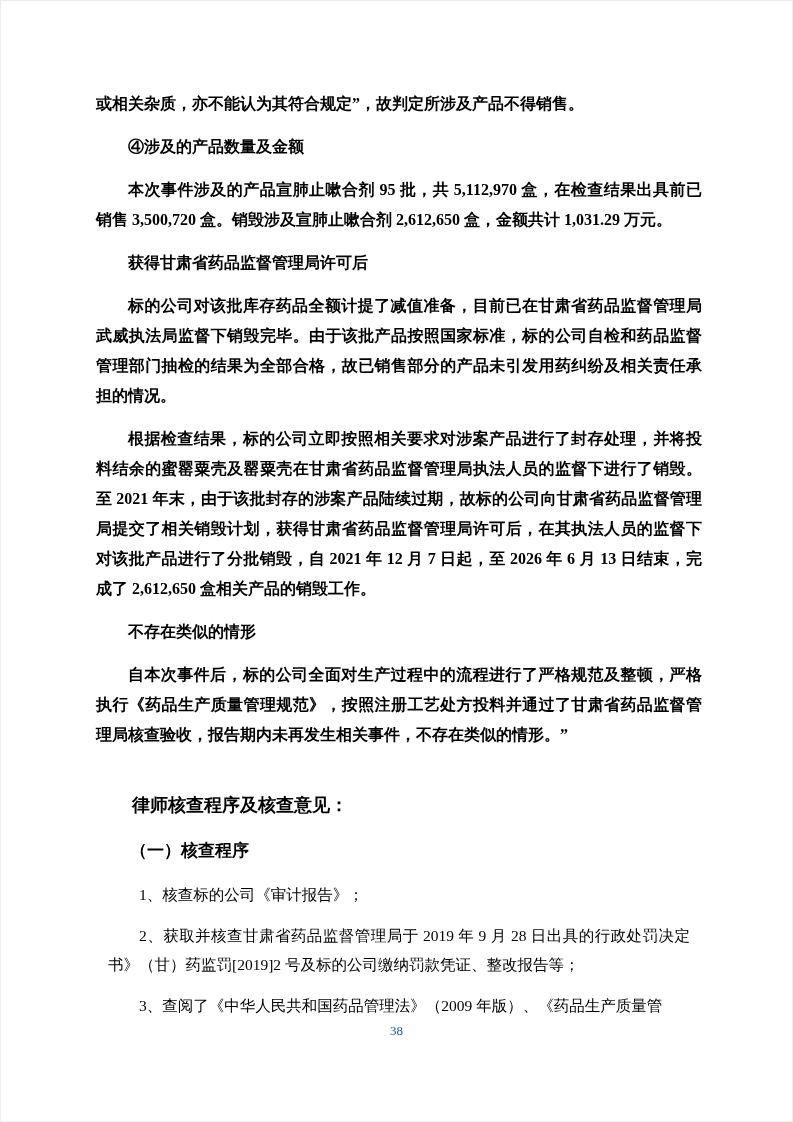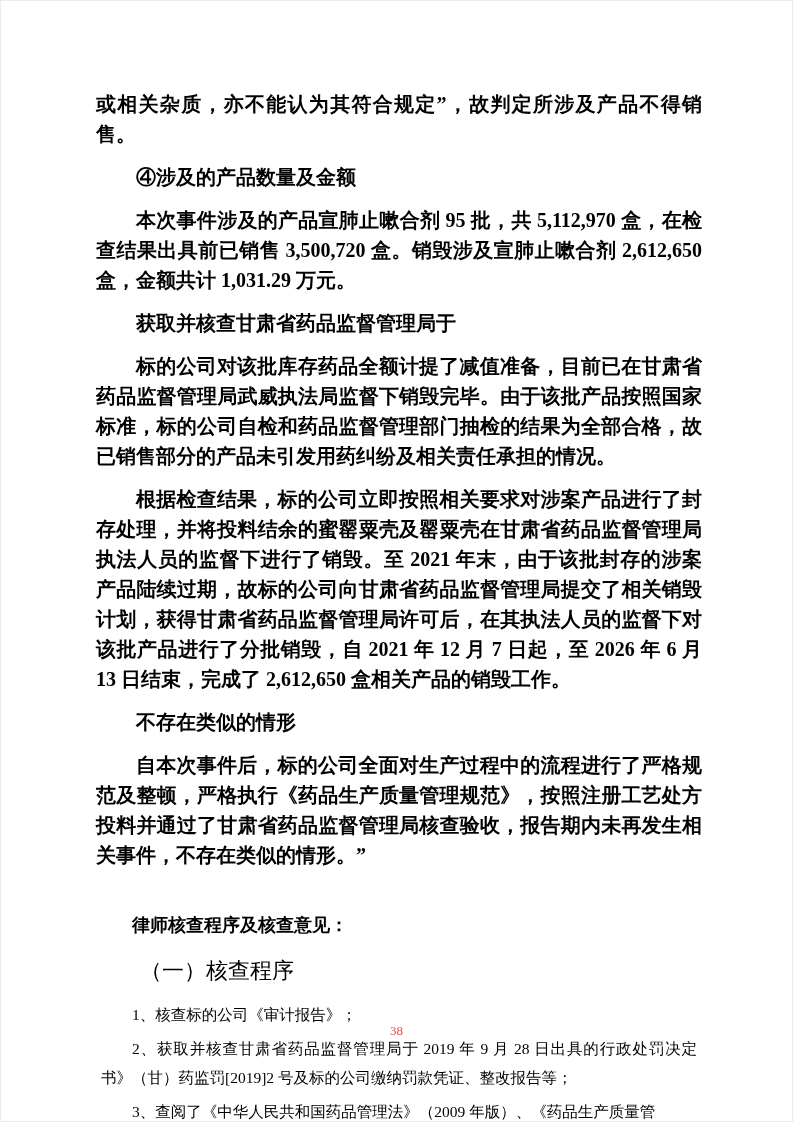--- a/index.html
+++ b/index.html
@@ -19,78 +19,78 @@
     color: #000000;
   }
   .content {
     position: absolute;
     left: 95px;
     top: 88px;
     width: 606px;
   }
   
   .kai-para, .kai-head {
-    font-size: 20px;
+    font-size: 16px;
     line-height: 30px;
     font-weight: 700;
     margin: 0 0 13px 0;
     text-align: justify;
   }
   .kai-para { text-indent: 2em; }
   .kai-head { text-indent: 2em; }
   .kai-cont { text-indent: 0; }          
   .kai-last { margin-bottom: 40px; }
   
   .review-title {
     font-size: 18px;
     line-height: 30px;
     font-weight: 700;
     text-indent: 2em;
     margin: 0 0 16px 0;
   }
   .subsection-title {
-    font-size: 22px;
+    font-size: 17px;
     line-height: 30px;
-    font-weight: 400;
+    font-weight: 700;
     text-indent: 2em;
     margin: 4px 0 14px 0;
   }
   
   .song-item {
     font-size: 15.5px;
     line-height: 29px;
     font-weight: 400;
     text-indent: 2em;
     text-align: justify;
-    margin: 5px;
+    margin: 12px;
   }
   .page-number {
     position: absolute;
     top: 1022px;
     left: 0;
     width: 100%;
     text-align: center;
     font-size: 13px;
     font-weight: 400;
-    color: #ef4444;
+    color: #1d4ed8;
   }
 </style>
 </head>
 <body>
 
 <div class="page">
   <div class="content">
 
     <p class="kai-para kai-cont">或相关杂质，亦不能认为其符合规定”，故判定所涉及产品不得销售。</p>
 
     <p class="kai-head">④涉及的产品数量及金额</p>
 
     <p class="kai-para">本次事件涉及的产品宣肺止嗽合剂 95 批，共 5,112,970 盒，在检查结果出具前已销售 3,500,720 盒。销毁涉及宣肺止嗽合剂 2,612,650 盒，金额共计 1,031.29 万元。</p>
 
-    <p class="kai-head">获取并核查甘肃省药品监督管理局于</p>
+    <p class="kai-head">获得甘肃省药品监督管理局许可后</p>
 
     <p class="kai-para">标的公司对该批库存药品全额计提了减值准备，目前已在甘肃省药品监督管理局武威执法局监督下销毁完毕。由于该批产品按照国家标准，标的公司自检和药品监督管理部门抽检的结果为全部合格，故已销售部分的产品未引发用药纠纷及相关责任承担的情况。</p>
 
     <p class="kai-para">根据检查结果，标的公司立即按照相关要求对涉案产品进行了封存处理，并将投料结余的蜜罂粟壳及罂粟壳在甘肃省药品监督管理局执法人员的监督下进行了销毁。至 2021 年末，由于该批封存的涉案产品陆续过期，故标的公司向甘肃省药品监督管理局提交了相关销毁计划，获得甘肃省药品监督管理局许可后，在其执法人员的监督下对该批产品进行了分批销毁，自 2021 年 12 月 7 日起，至 2026 年 6 月 13 日结束，完成了 2,612,650 盒相关产品的销毁工作。</p>
 
     <p class="kai-head">不存在类似的情形</p>
 
     <p class="kai-para kai-last">自本次事件后，标的公司全面对生产过程中的流程进行了严格规范及整顿，严格执行《药品生产质量管理规范》，按照注册工艺处方投料并通过了甘肃省药品监督管理局核查验收，报告期内未再发生相关事件，不存在类似的情形。”</p>
 
     <p class="review-title">律师核查程序及核查意见：</p>

